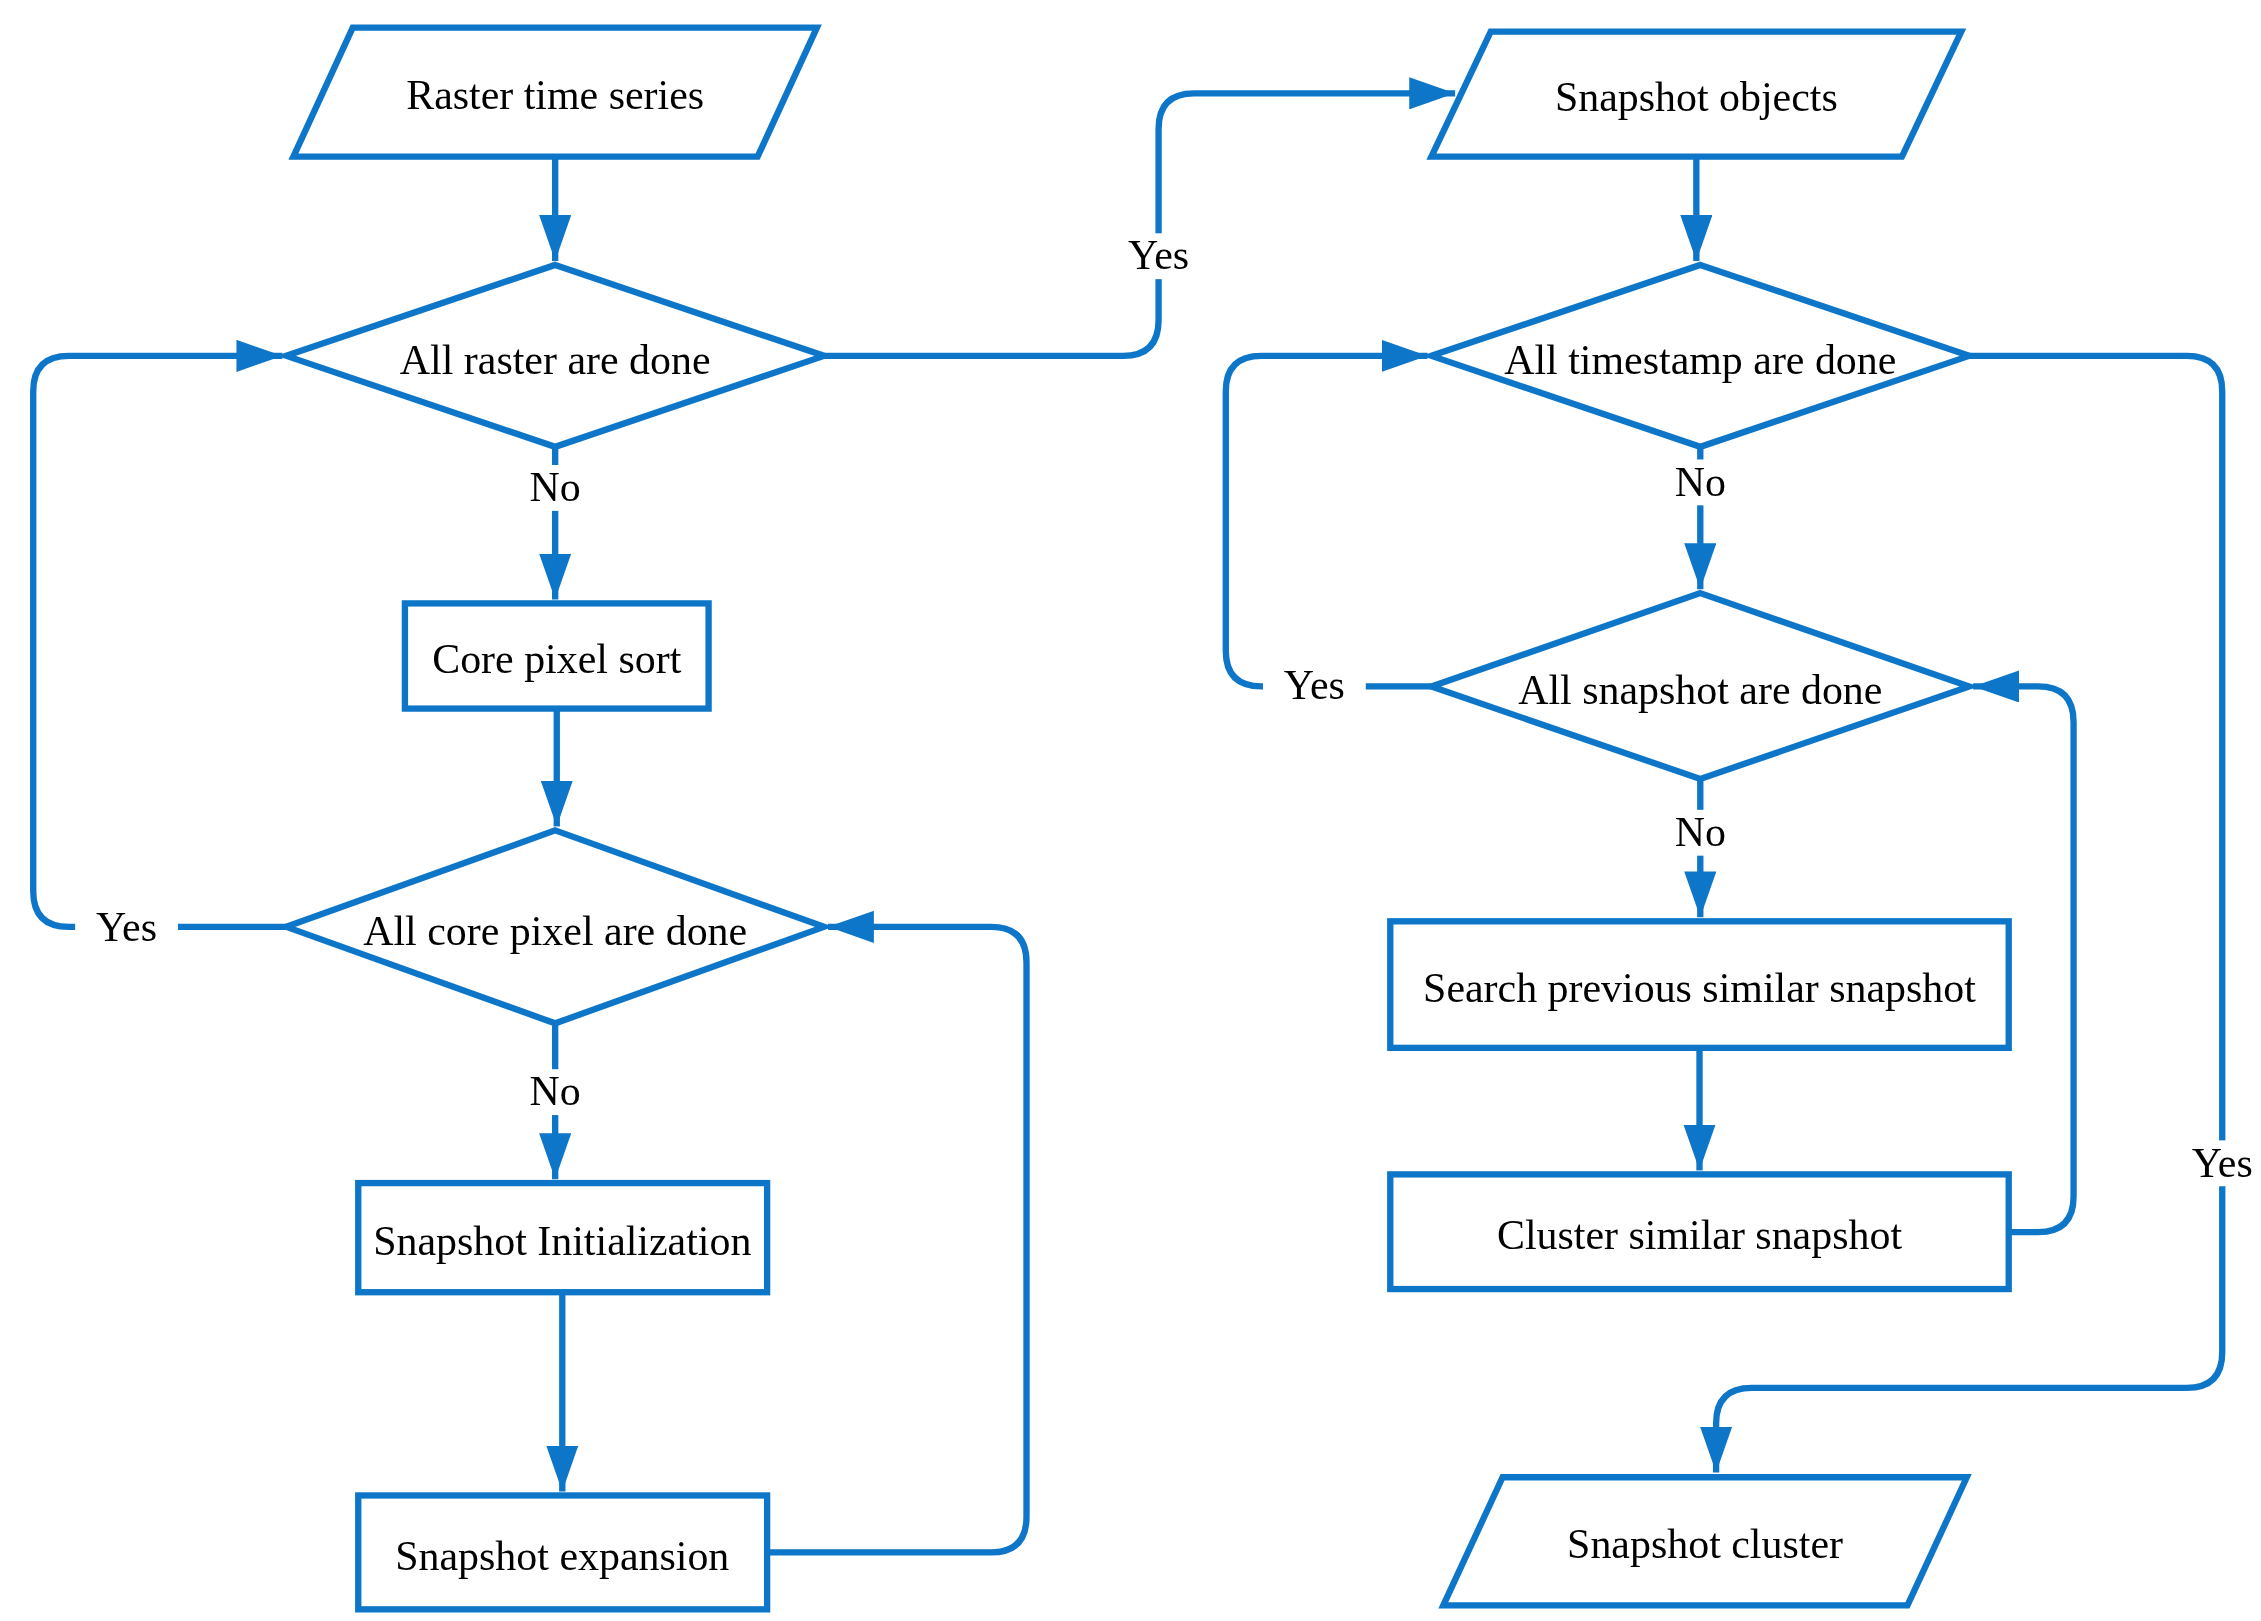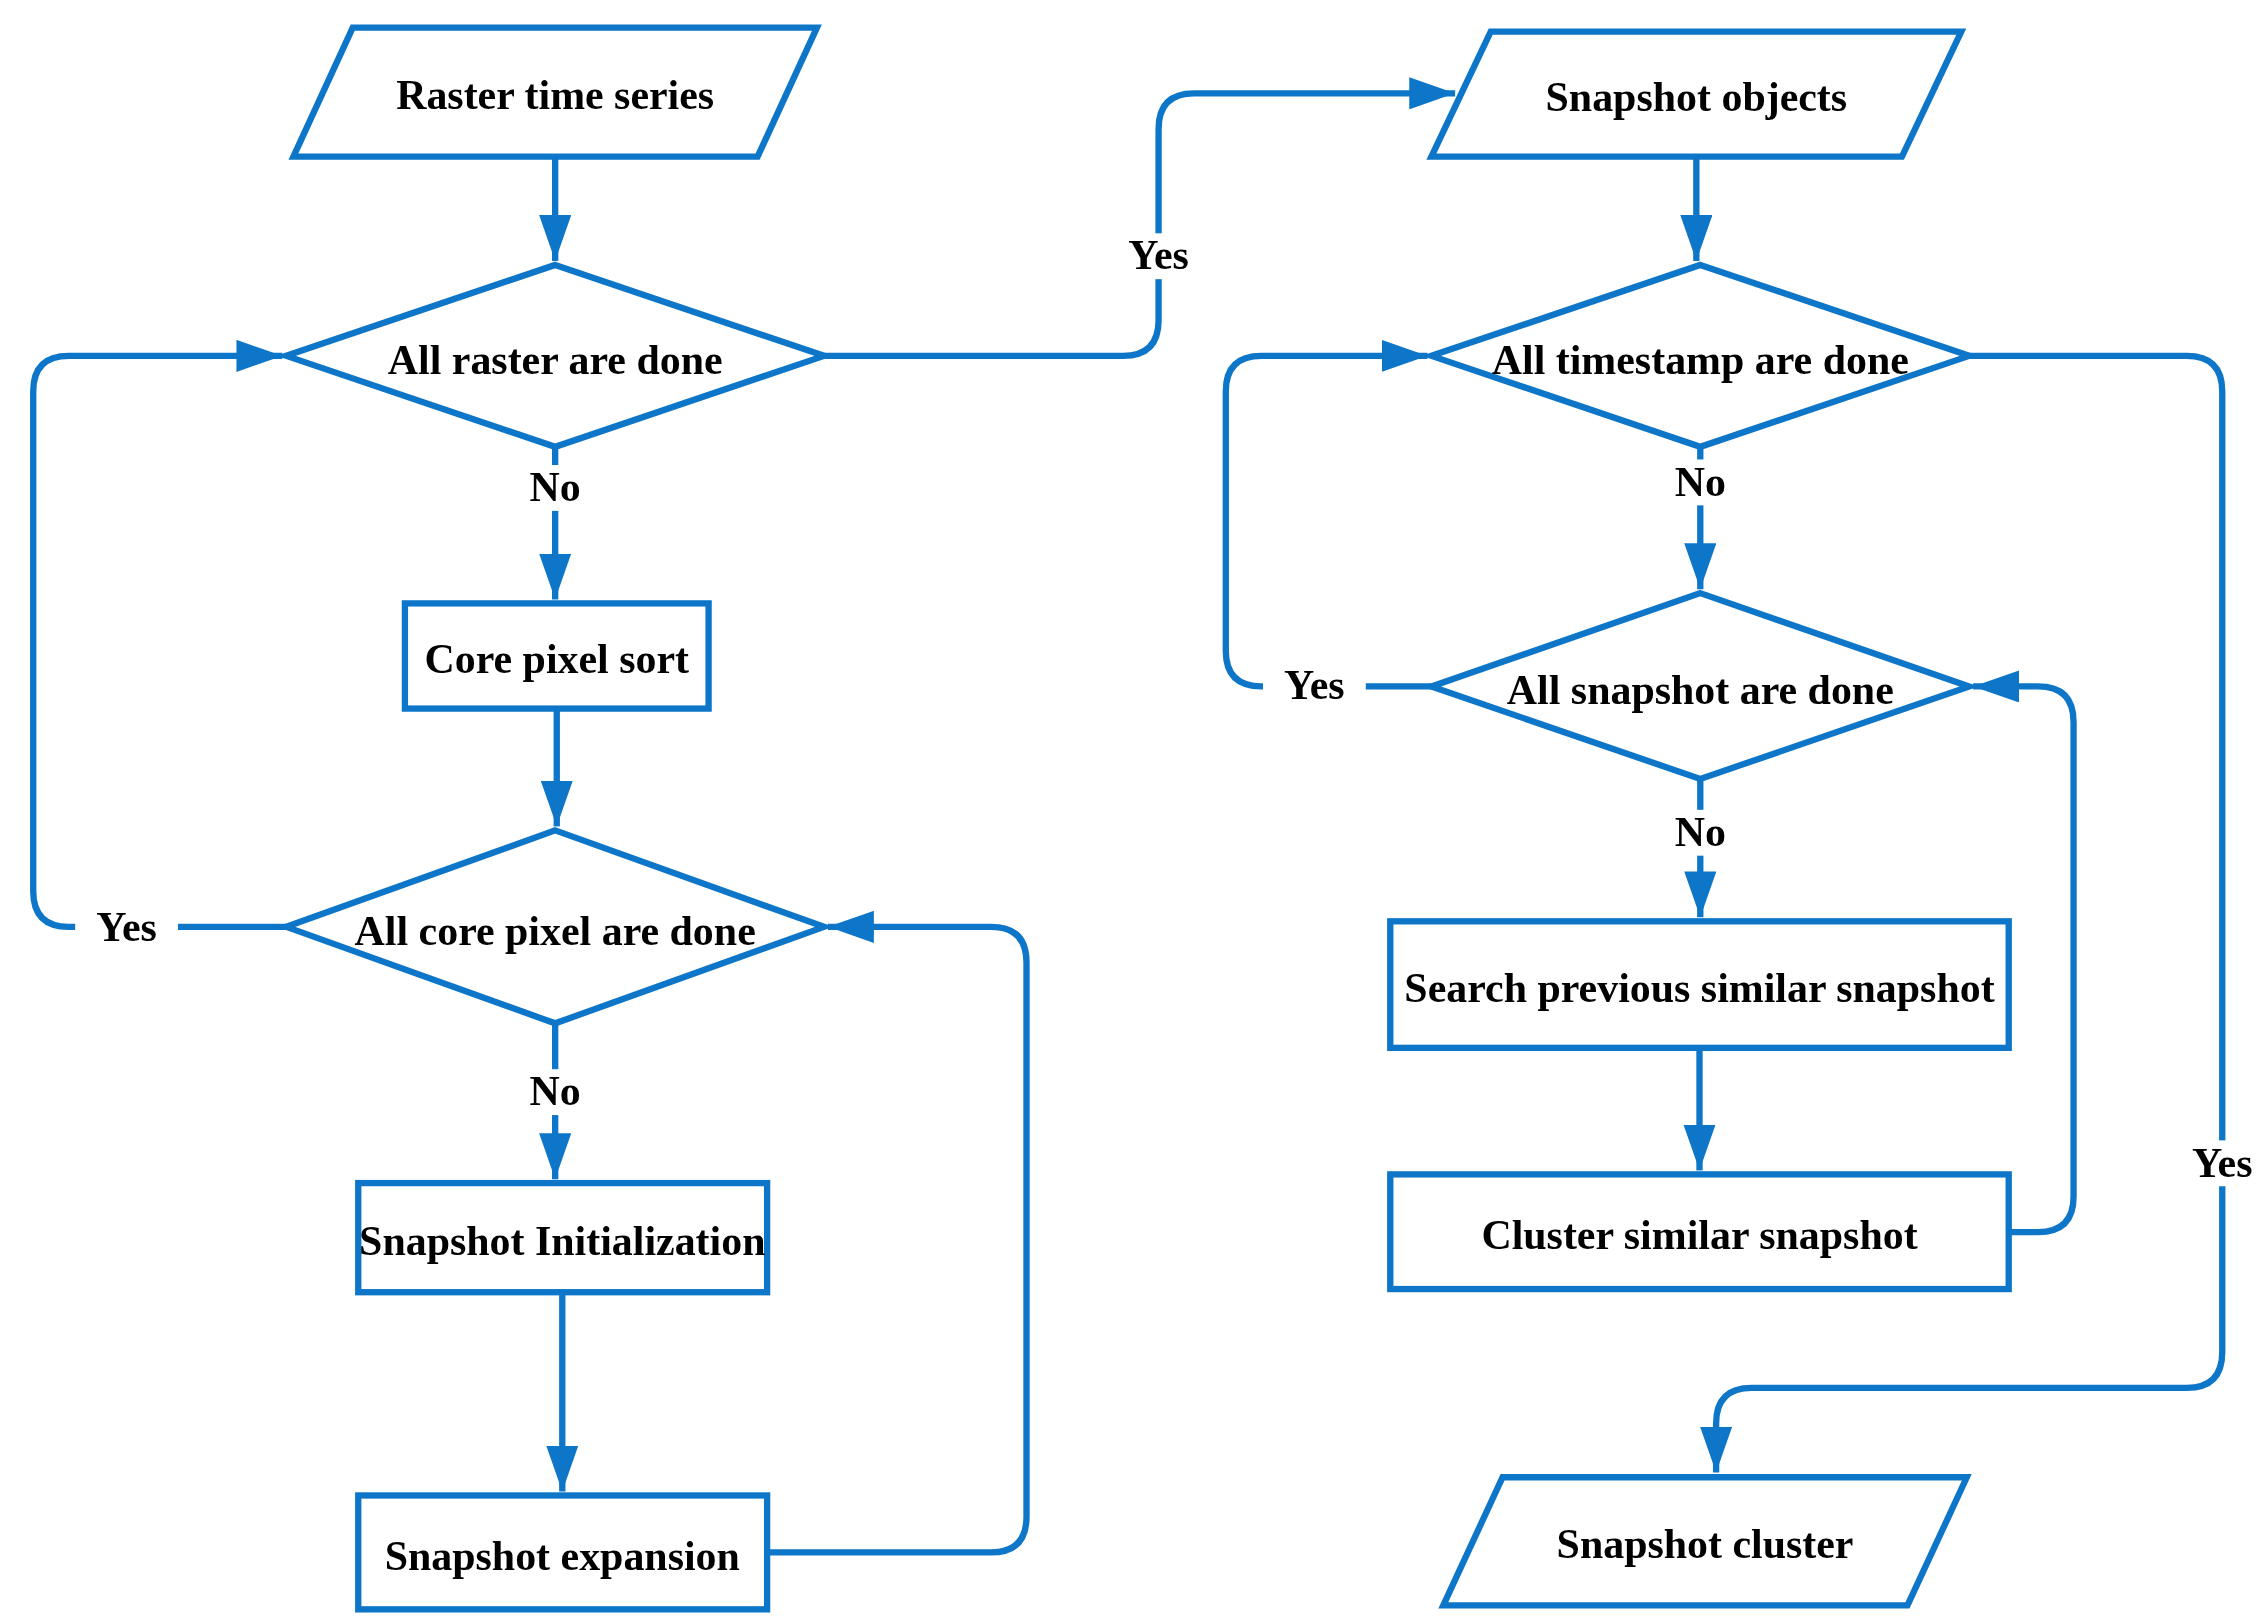--- a/index.html
+++ b/index.html
@@ -1,16 +1,16 @@
 <!DOCTYPE html>
 <html style="font-size:12.7px"><head>
 <meta charset="utf-8">
 <style>
   html, body { margin: 0; padding: 0; background: #ffffff; }
-  .diagram-wrap { width: 100%; background: #ffffff; font-weight: bold; }
+  .diagram-wrap { width: 100%; background: #ffffff; }
   svg { display: block; width: 100%; height: auto; background: #ffffff; }
   .node-shape { fill: #ffffff; stroke: #0d76c8; stroke-width: 8; }
   .edge { fill: none; stroke: #0d76c8; stroke-width: 8; }
   .node-label {
     font-family: "Liberation Serif", "DejaVu Serif", serif;
     font-size: 53px; fill: #000000;
     text-anchor: middle; dominant-baseline: central;
   }
   .edge-label {
     font-family: "Liberation Serif", "DejaVu Serif", serif;

